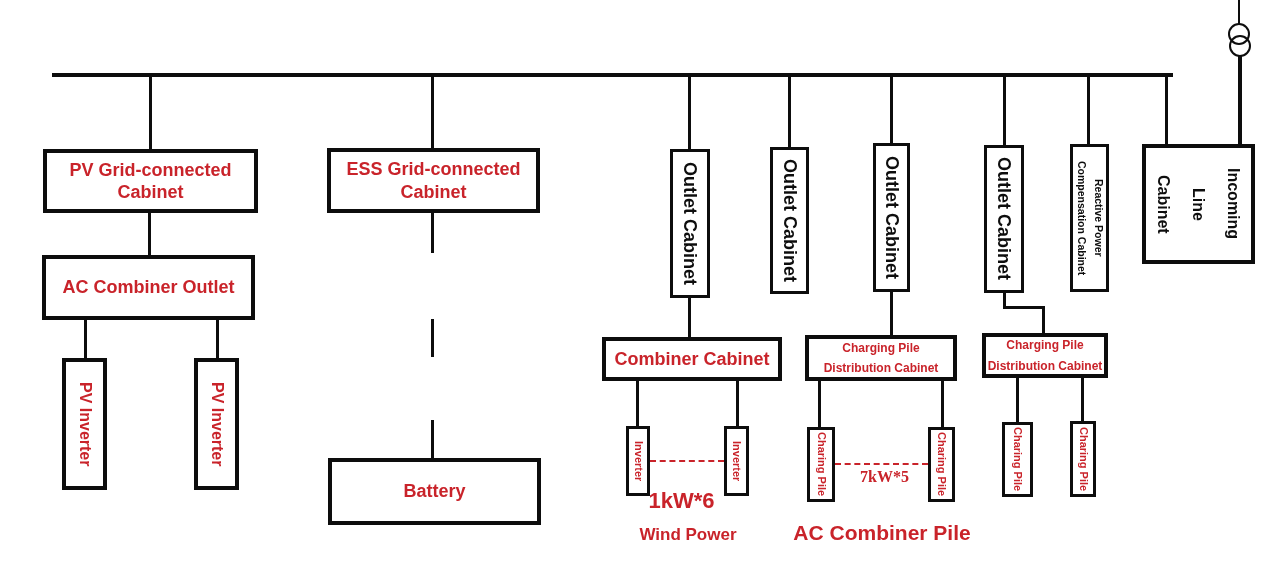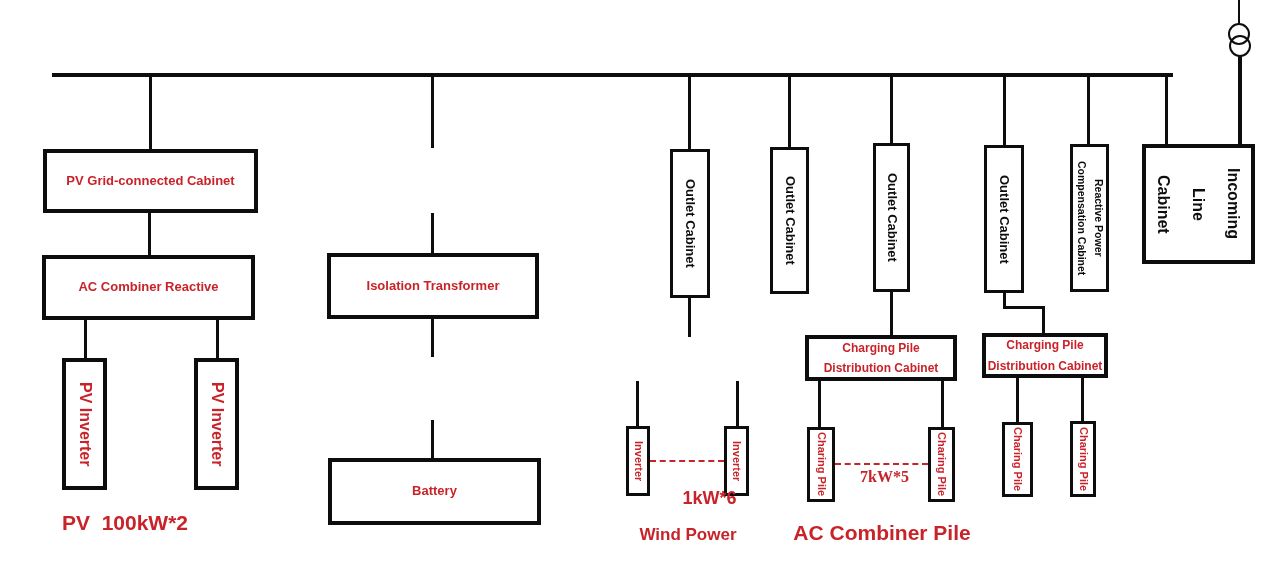--- a/index.html
+++ b/index.html
@@ -17,21 +17,21 @@
   }
   
   .ln{position:absolute;background:var(--ink);}
   .dash{position:absolute;height:0;border-top:2px dashed var(--red);}
   
   .box{
     position:absolute;box-sizing:border-box;
     background:#fff;border:4px solid var(--ink);
     display:flex;align-items:center;justify-content:center;
     text-align:center;color:var(--red);
-    font-size:13px;line-height:1.25;
+    font-size:18px;line-height:1.25;
   }
   .box.thin{border-width:3px;}
   .vtext{writing-mode:vertical-rl;}
   .black{color:var(--ink);}
   .two-line div{display:block;}
   
   .lbl{
     position:absolute;color:var(--red);
     text-align:center;white-space:pre;
   }
@@ -60,56 +60,58 @@
   <div class="ln" style="left:1238px;top:0;width:2px;height:24px;"></div>
   <div class="ln" style="left:1238px;top:56px;width:4px;height:88px;"></div>
   <div class="circ" style="left:1228px;top:23px;background:#fff;"></div>
   <div class="circ" style="left:1229px;top:35px;"></div>
 
   <div class="box" style="left:43px;top:149px;width:215px;height:64px;">
     <span>PV Grid-connected Cabinet</span>
   </div>
   <div class="ln" style="left:148px;top:213px;width:3px;height:42px;"></div>
   <div class="box" style="left:42px;top:255px;width:213px;height:65px;">
-    <span>AC Combiner Reactive</span>
+    <span>AC Combiner Outlet</span>
   </div>
   <div class="ln" style="left:84px;top:320px;width:3px;height:38px;"></div>
   <div class="ln" style="left:216px;top:320px;width:3px;height:38px;"></div>
   <div class="box vtext" style="left:62px;top:358px;width:45px;height:132px;font-size:16px;">
     <span>PV Inverter</span>
   </div>
   <div class="box vtext" style="left:194px;top:358px;width:45px;height:132px;font-size:16px;">
     <span>PV Inverter</span>
   </div>
-  <div class="lbl" style="left:40px;top:511px;width:170px;font-size:21px;">PV  100kW*2</div>
 
+  <div class="box" style="left:327px;top:148px;width:213px;height:65px;">
+    <span>ESS Grid-connected Cabinet</span>
+  </div>
   <div class="ln" style="left:431px;top:213px;width:3px;height:40px;"></div>
-  <div class="box" style="left:327px;top:253px;width:212px;height:66px;">
-    <span>Isolation Transformer</span>
-  </div>
   <div class="ln" style="left:431px;top:319px;width:3px;height:38px;"></div>
   <div class="ln" style="left:431px;top:420px;width:3px;height:38px;"></div>
   <div class="box" style="left:328px;top:458px;width:213px;height:67px;">
     <span>Battery</span>
   </div>
 
   <div class="box thin vtext black" style="left:670px;top:149px;width:40px;height:149px;">
     <span>Outlet Cabinet</span>
   </div>
   <div class="ln" style="left:688px;top:298px;width:3px;height:39px;"></div>
+  <div class="box" style="left:602px;top:337px;width:180px;height:44px;">
+    <span>Combiner Cabinet</span>
+  </div>
   <div class="ln" style="left:636px;top:381px;width:3px;height:45px;"></div>
   <div class="ln" style="left:736px;top:381px;width:3px;height:45px;"></div>
   <div class="box thin vtext" style="left:626px;top:426px;width:24px;height:70px;font-size:11px;">
     <span>Inverter</span>
   </div>
   <div class="box thin vtext" style="left:724px;top:426px;width:25px;height:70px;font-size:11px;">
     <span>Inverter</span>
   </div>
   <div class="dash" style="left:650px;top:460px;width:74px;"></div>
-  <div class="lbl" style="left:652px;top:488px;width:115px;font-size:18px;">1kW*6</div>
+  <div class="lbl" style="left:624px;top:488px;width:115px;font-size:22px;">1kW*6</div>
   <div class="lbl" style="left:603px;top:525px;width:170px;font-size:17px;">Wind Power</div>
 
   <div class="box thin vtext black" style="left:770px;top:147px;width:39px;height:147px;">
     <span>Outlet Cabinet</span>
   </div>
 
   <div class="box thin vtext black" style="left:873px;top:143px;width:37px;height:149px;">
     <span>Outlet Cabinet</span>
   </div>
   <div class="ln" style="left:890px;top:292px;width:3px;height:43px;"></div>

